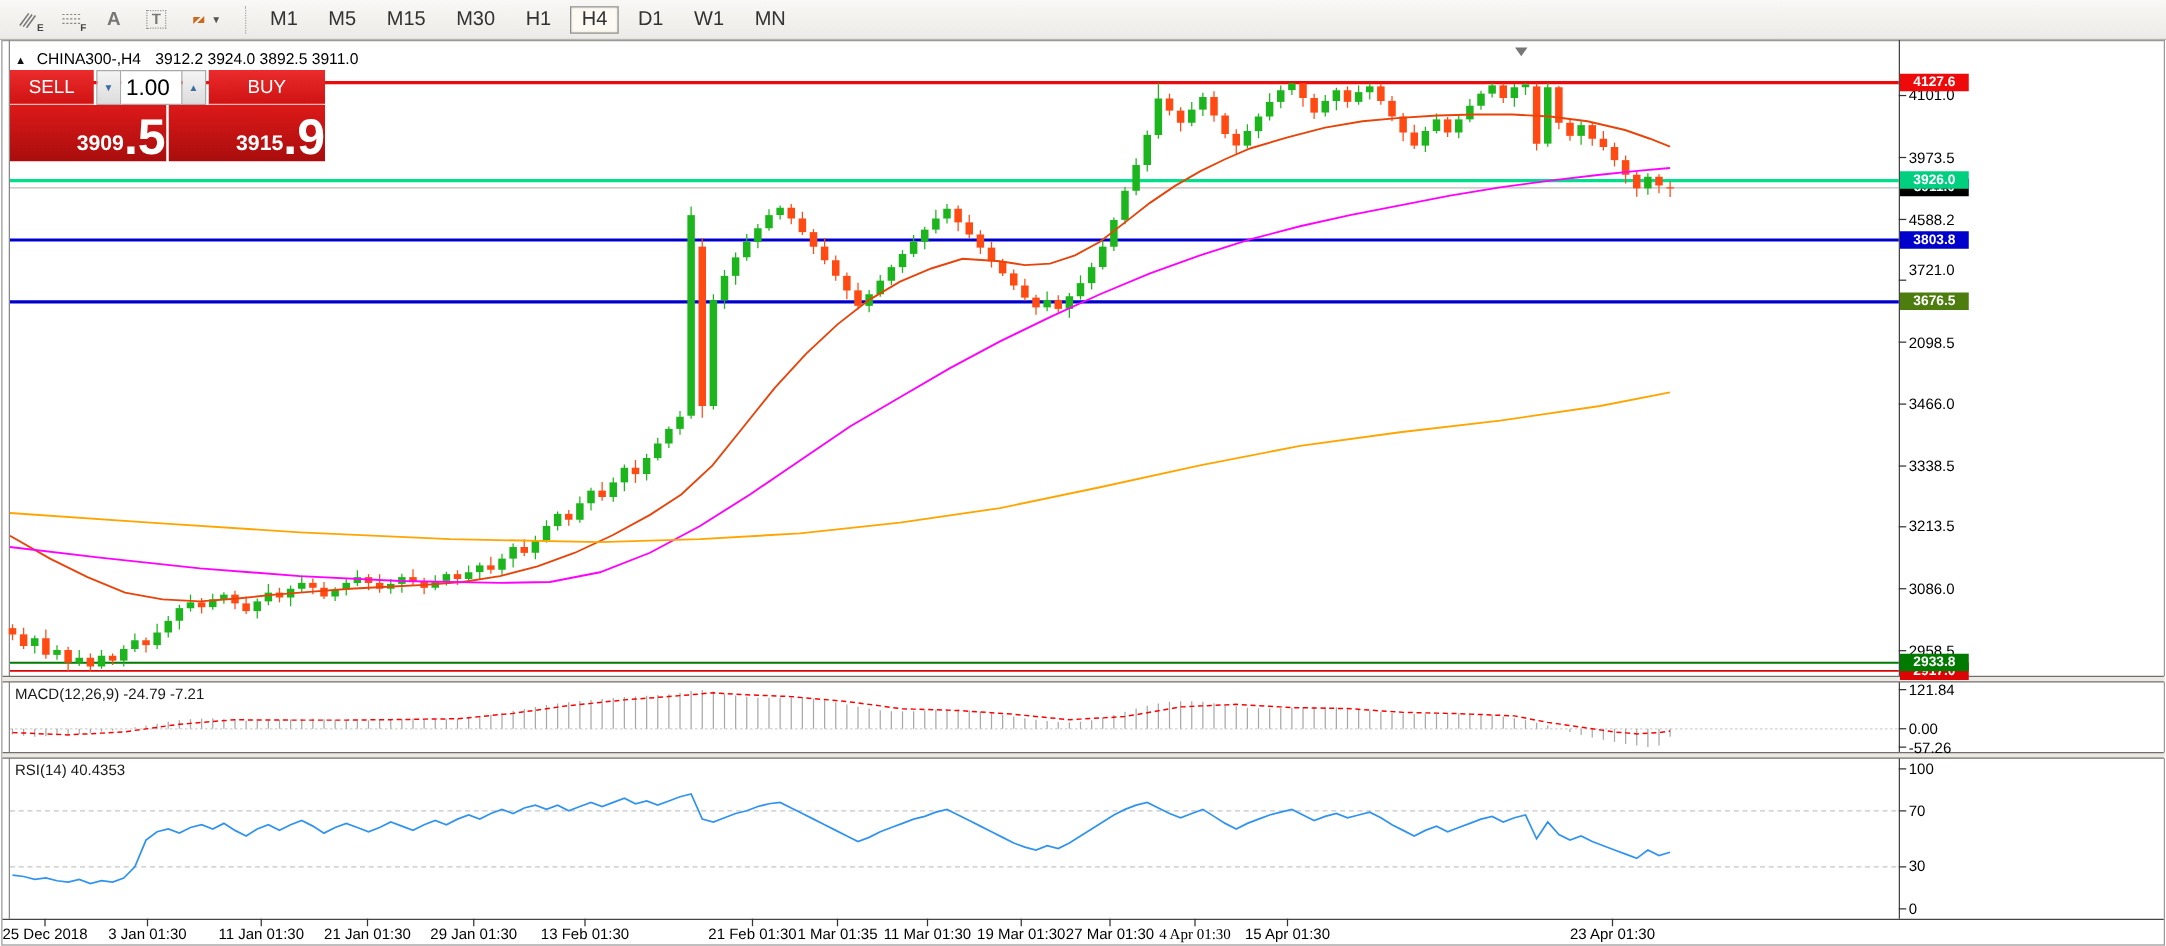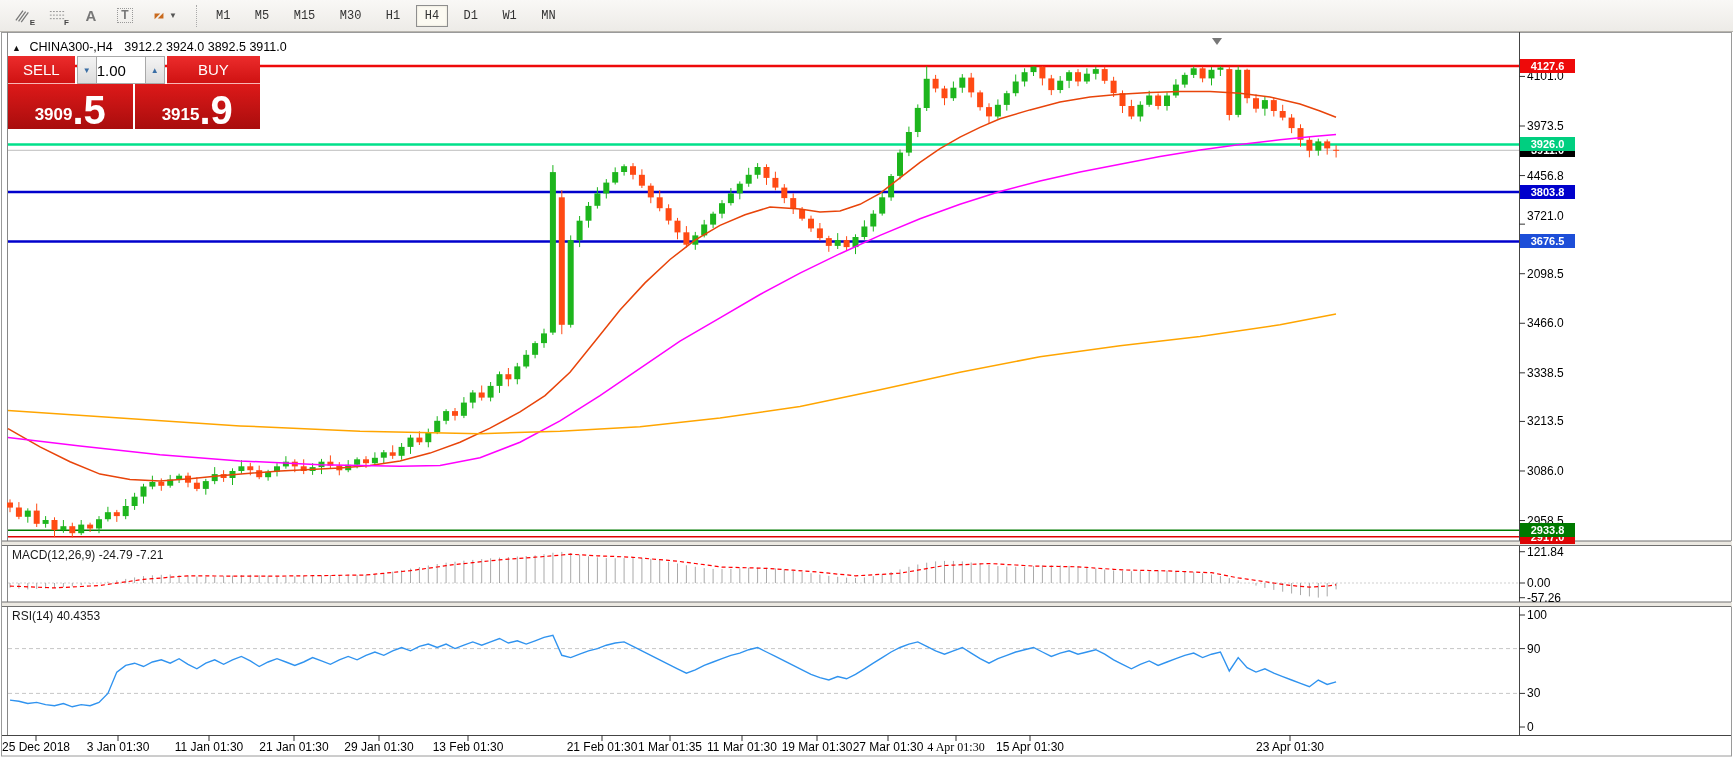--- a/index.html
+++ b/index.html
@@ -11,39 +11,39 @@
            background:linear-gradient(#f9f8f6,#edebe7);border-bottom:1px solid #b8b5ae;
            display:flex;align-items:center;}
   .tb-btn{width:30px;height:24px;margin:0 2px;border:1px solid transparent;background:transparent;
           display:flex;align-items:center;justify-content:center;color:#555;cursor:pointer;position:relative;}
   .tb-btn:first-child{margin-left:8px;}
   .tb-sub{position:absolute;right:2px;bottom:0px;font-size:8px;color:#444;font-weight:bold;}
   .tb-a{font-size:15px;font-weight:bold;color:#777;}
   .tb-t{font-size:12px;font-weight:bold;color:#777;border:1px dotted #999;padding:0 3px;line-height:13px;}
   .tb-sep{width:1px;height:22px;border-left:1px dotted #aaa;margin:0 8px 0 10px;}
   .tf{height:22px;padding:0 8px;margin:0 1px;border:1px solid transparent;background:transparent;
-      font-family:Liberation Mono, monospace;font-size:12px;color:#333;cursor:pointer;}
+      font-family:Liberation Sans, sans-serif;font-size:16px;color:#333;cursor:pointer;}
   .tf.active{border:1px solid #8e8e8e;background:#fcfaf2;box-shadow:inset 0 0 2px #d8d4c4;}
   .caret{font-size:8px;color:#555;margin-left:2px;}
   
   .chart-title{position:absolute;left:12px;top:40px;z-index:4;font-size:12.5px;color:#000;}
   .chart-title .tri{font-size:9px;margin-right:5px;color:#111;}
   .trade-panel{position:absolute;left:8px;top:56px;width:252px;z-index:6;font-family:inherit;}
   .tp-row1{display:flex;height:28px;}
   .tp-btn{background:linear-gradient(#ec2c2c,#cf1212);color:#fff;font-size:15px;display:flex;
           align-items:center;justify-content:center;border-bottom:1px solid rgba(255,255,255,.65);cursor:pointer;}
   .tp-sell{width:68px;}
   .tp-buy{width:95px;margin-left:2px;}
   .tp-spin{width:20px;background:linear-gradient(#f4f4f4,#dcdcdc);border:1px solid #a9a9a9;
            display:flex;align-items:center;justify-content:center;font-size:8px;color:#3a6ea5;cursor:pointer;box-sizing:border-box;}
-  .tp-vol{width:48px;border:1px solid #a9a9a9;border-left:none;border-right:none;text-align:left;
-          font-size:15px;font-family:inherit;padding:0 5px 0 0;box-sizing:border-box;background:#fff;color:#000;}
+  .tp-vol{width:48px;border:1px solid #a9a9a9;border-left:none;border-right:none;text-align:center;
+          font-size:18px;font-family:inherit;padding:0 5px 0 0;box-sizing:border-box;background:#fff;color:#000;}
   .tp-row2{display:flex;height:45px;margin-top:0px;}
   .tp-price{background:linear-gradient(#dd1919,#a90d0d);color:#fff;display:flex;align-items:flex-end;
-            justify-content:center;padding-bottom:3px;cursor:pointer;}
+            justify-content:flex-end;padding-bottom:3px;cursor:pointer;}
   .tp-price .sm{font-size:17px;font-weight:bold;line-height:1;margin-bottom:3px;}
   .tp-price .bg{font-size:40px;font-weight:bold;line-height:.78;}
   .tp-price-sell{width:126px;}
   .tp-price-buy{width:127px;margin-left:2px;}
   .ind-label{position:absolute;z-index:4;font-size:12px;color:#1a1a1a;left:12px;}
   .annotation{position:absolute;left:1085px;top:336px;z-index:4;font-size:45px;font-weight:bold;
               color:#fb4343;letter-spacing:1px;white-space:nowrap;}
   .shift-marker{position:absolute;left:1212px;top:38px;z-index:4;width:0;height:0;
                 border-left:5px solid transparent;border-right:5px solid transparent;border-top:7px solid #777;}
   
@@ -650,40 +650,40 @@
   </div>
 
   <div class="ind-label" style="top:548px;">MACD(12,26,9) -24.79 -7.21</div>
   <div class="ind-label" style="top:609px;">RSI(14) 40.4353</div>
 
   <div class="shift-marker"></div>
 
   <div id="gen-labels">
       <div class="tick-label" style="top: 69.4373px;">4101.0</div>
       <div class="tick-label" style="top: 119px;">3973.5</div>
-      <div class="tick-label" style="top: 168.563px;">4456.8</div>
+      <div class="tick-label" style="top: 168.563px;">4588.2</div>
       <div class="tick-label" style="top: 209px; text-align: center;">3721.0</div>
       <div class="tick-label" style="top: 266.716px;">2098.5</div>
       <div class="tick-label" style="top: 316.279px;">3466.0</div>
       <div class="tick-label" style="top: 365.842px;">3338.5</div>
       <div class="tick-label" style="top: 414.432px;">3213.5</div>
       <div class="tick-label" style="top: 463.995px;">3086.0</div>
       <div class="tick-label" style="top: 513.558px;">2958.5</div>
       <div class="badge" style="top: 59.0972px; background: rgb(238, 10, 10);">4127.6</div>
       <div class="badge" style="top: 143.295px; background: rgb(0, 0, 0);">3911.0</div>
       <div class="badge" style="top: 137.465px; background: rgb(0, 207, 128);">3926.0</div>
       <div class="badge" style="top: 184.967px; background: rgb(0, 0, 204);">3803.8</div>
-      <div class="badge" style="top: 234.452px; background: #1d4ed8;">3676.5</div>
+      <div class="badge" style="top: 234.452px; background: #4d7c0f;">3676.5</div>
       <div class="badge" style="top: 529.69px; background: rgb(221, 4, 4);">2917.0</div>
       <div class="badge" style="top: 523.159px; background: rgb(0, 122, 0);">2933.8</div>
       <div class="tick-label" style="top: 544.711px;">121.84</div>
       <div class="tick-label" style="top: 576px;">0.00</div>
       <div class="tick-label" style="top: 590.704px;">-57.26</div>
       <div class="tick-label" style="top: 608px;">100</div>
-      <div class="tick-label" style="top: 641.6px;">90</div>
+      <div class="tick-label" style="top: 641.6px;">70</div>
       <div class="tick-label" style="top: 686.4px;">30</div>
       <div class="tick-label" style="top: 720px;">0</div>
       <div class="date-label" style="left: 36px;">25 Dec 2018</div>
       <div class="date-label" style="left: 118px;">3 Jan 01:30</div>
       <div class="date-label" style="left: 209px;">11 Jan 01:30</div>
       <div class="date-label" style="left: 294px;">21 Jan 01:30</div>
       <div class="date-label" style="left: 379px;">29 Jan 01:30</div>
       <div class="date-label" style="left: 468px;">13 Feb 01:30</div>
       <div class="date-label" style="left: 602px;">21 Feb 01:30</div>
       <div class="date-label" style="left: 670px;">1 Mar 01:35</div>

